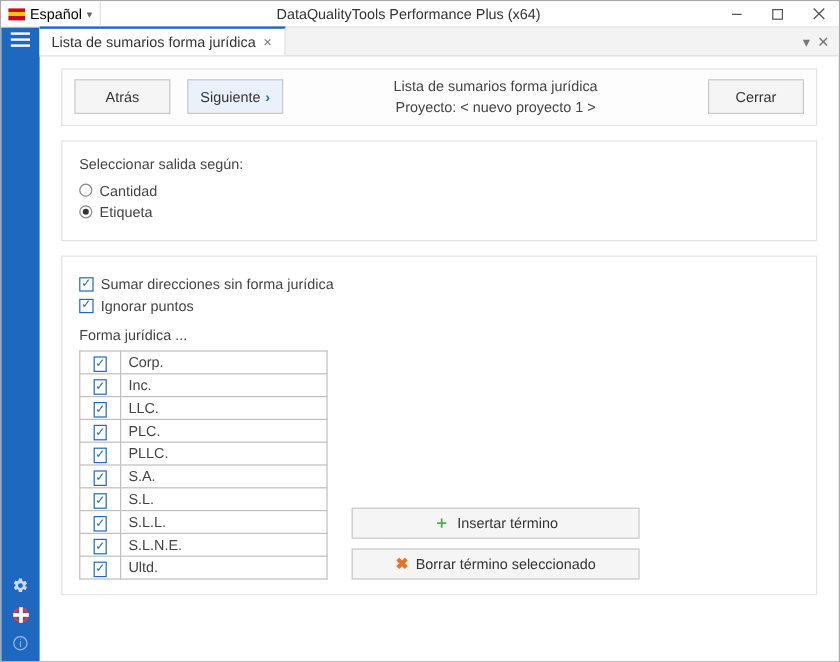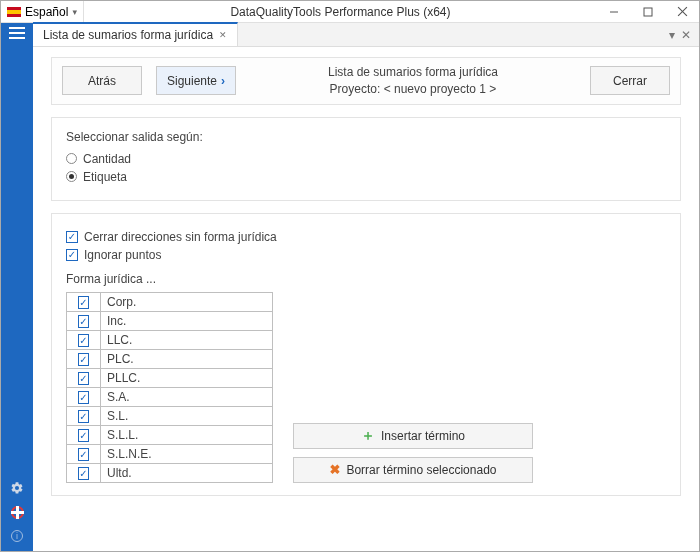--- a/index.html
+++ b/index.html
@@ -146,21 +146,21 @@
           </div>
         <div class="radio">
             <span class="r on"></span>
             <span>Etiqueta</span>
           </div>
       </div>
 
       <div class="group">
         <div class="chkrow">
             <span class="chk on"></span>
-            <span>Cerrar direcciones sin forma jurídica</span>
+            <span>Sumar direcciones sin forma jurídica</span>
           </div>
         <div class="chkrow">
             <span class="chk on"></span>
             <span>Ignorar puntos</span>
           </div>
         <div class="seclbl">Forma jurídica ...</div>
         <div class="tablewrap">
           <table>
             <tbody id="tbody">
                 <tr>

